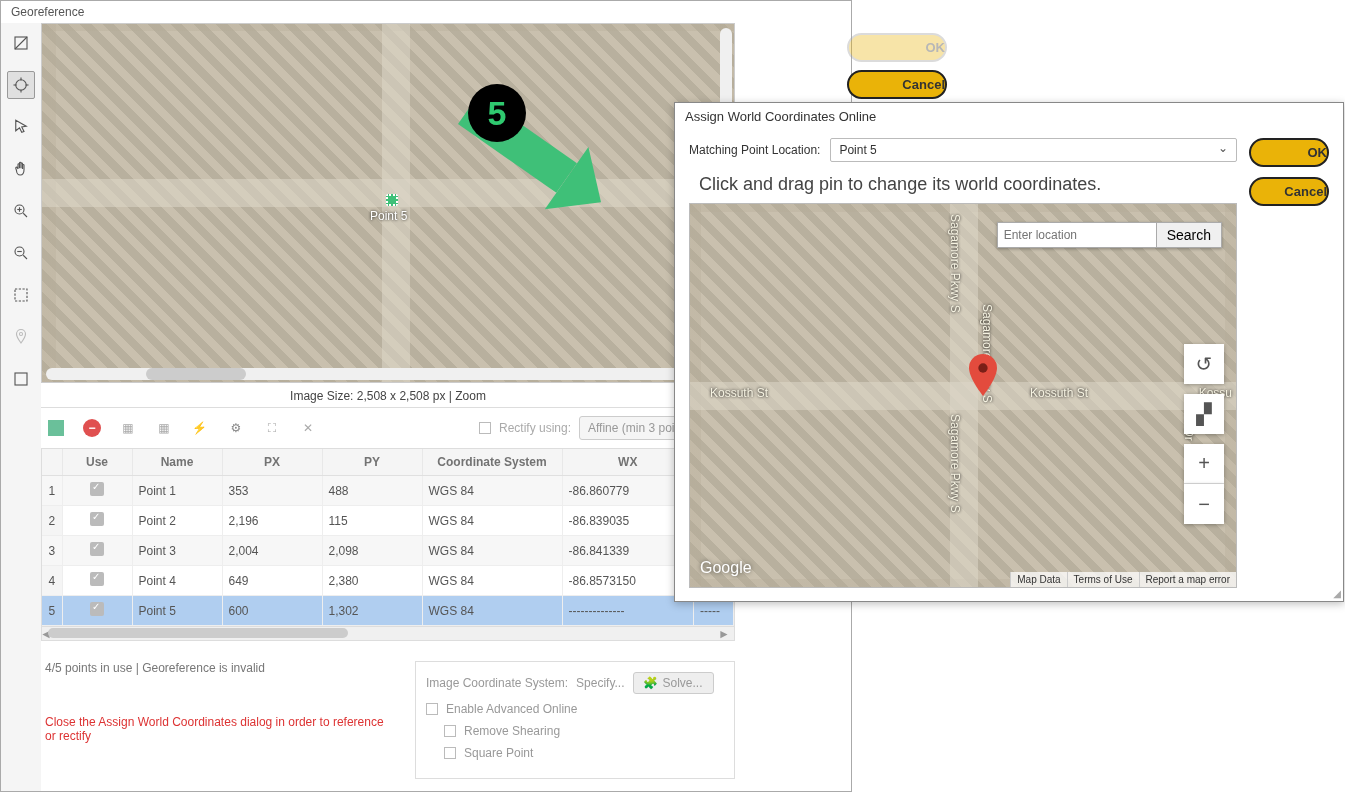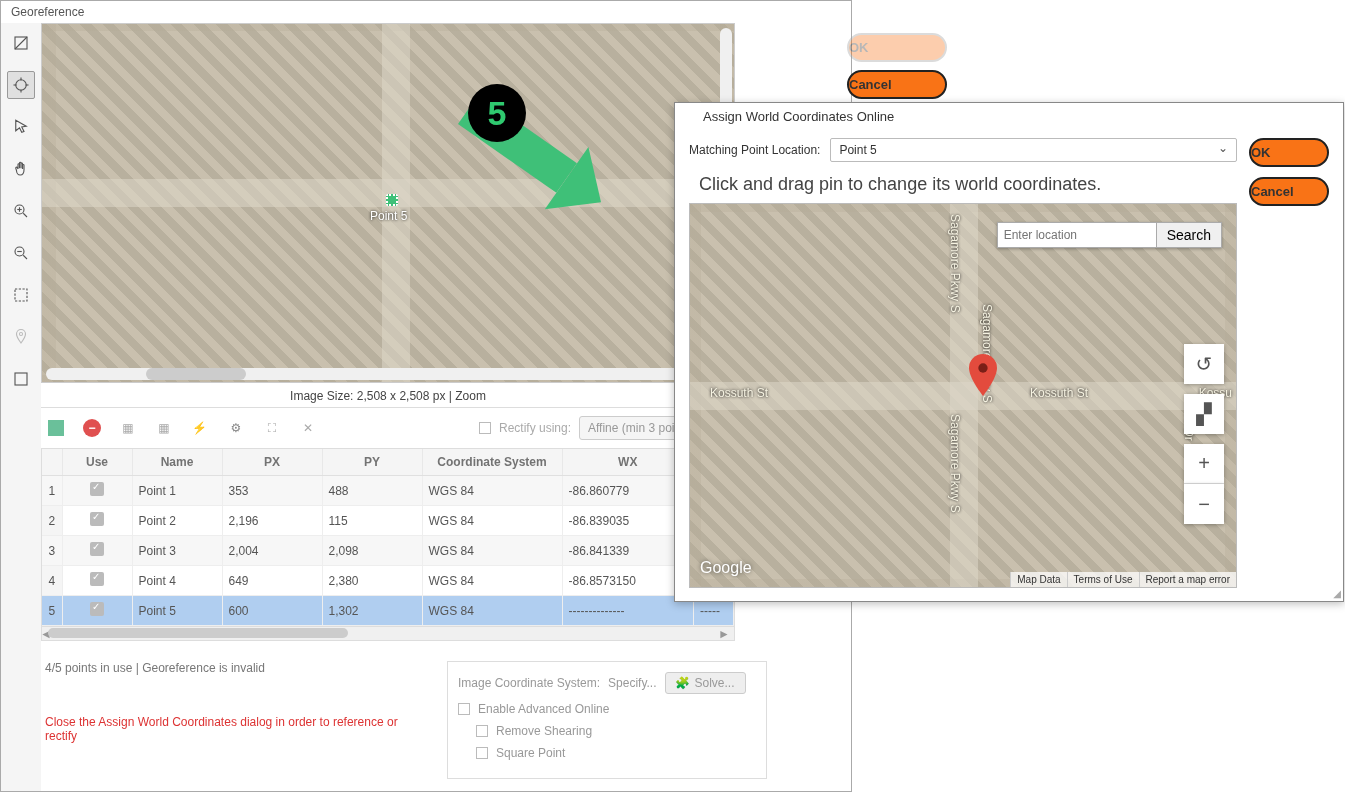--- a/index.html
+++ b/index.html
@@ -30,21 +30,21 @@
   .pin5 { position: absolute; top: 60px; left: 426px; }
   .pin5-circle { width: 58px; height: 58px; border-radius: 50%; background: #000; color: #2fc96f; font-size: 34px; font-weight: bold; display: flex; align-items: center; justify-content: center; position: relative; z-index: 2; }
   .pin5-arrow { position: absolute; top: 40px; left: -10px; width: 0; height: 0; transform: rotate(-55deg); }
   .arrow-body { position: absolute; top: 0; left: 0; width: 36px; height: 120px; background: #3fc078; }
   .arrow-head { position: absolute; top: 120px; left: -20px; width: 0; height: 0; border-left: 38px solid transparent; border-right: 38px solid transparent; border-top: 42px solid #3fc078; }
   .pin5-label { position: absolute; top: 185px; left: 328px; color: #fff; text-shadow: 0 0 3px #000; font-size: 12px; }
   .pin5-marker { position: absolute; top: 170px; left: 344px; width: 12px; height: 12px; background: #3fc078; border: 2px dotted #fff; border-radius: 2px; }
 
   
   .ok-cancel-side { position: absolute; top: 10px; right: -104px; width: 100px; display: flex; flex-direction: column; gap: 8px; }
-  .btn { border: 2px solid #222; background: #f97316; border-radius: 16px; padding: 5px 0; text-align: left; font-size: 13px; font-weight: 600; cursor: pointer; }
+  .btn { border: 2px solid #222; background: #eab308; border-radius: 16px; padding: 5px 0; text-align: right; font-size: 13px; font-weight: 600; cursor: pointer; }
   .btn.disabled { opacity: 0.35; border-color: #999; }
   .image-section { position: relative; display: flex; }
   .image-section .image-viewer { flex: 1; margin-right: 108px; }
 
   .viewer-hscroll { position:absolute; bottom:2px; left:4px; right:20px; height:12px; background:#f0f0f0; border-radius:6px;}
   .viewer-hscroll .thumb { position:absolute; left:100px; top:0; width:100px; height:12px; background:#ccc; border-radius:6px;}
   .viewer-vscroll { position:absolute; top:4px; bottom:18px; right:2px; width:12px; background:#f0f0f0; border-radius:6px;}
 
   .image-info { text-align: center; color: #444; font-size: 12px; padding: 6px 0 4px; border-bottom: 1px solid #ddd; margin-right:108px; }
 
@@ -65,31 +65,31 @@
   tr.alt td { background:#f7f7f7; }
   .check { display:inline-block; width:14px; height:14px; background:#bbb; border-radius:2px; position:relative;}
   .check::after { content:"✓"; color:#fff; font-size:10px; position:absolute; top:-1px; left:2px;}
 
   .table-hscroll { height:14px; background:#f0f0f0; margin-right:108px; position:relative; border:1px solid #ddd; border-top:none;}
   .table-hscroll .thumb { position:absolute; left:6px; top:1px; height:10px; width:300px; background:#ccc; border-radius:5px;}
   .table-hscroll .arrows { position:absolute; right:4px; top:0; color:#999;}
   .table-hscroll .arrowl { position:absolute; left:-2px; top:0; color:#999;}
 
   
-  .bottom-row { display:flex; margin-top:20px; margin-right:76px; gap:20px;}
+  .bottom-row { display:flex; margin-top:20px; margin-right:108px; gap:20px;}
   .status-col { flex:1; font-size:12px; color:#777; padding-left:4px;}
   .status-col .warn { color:#d33; margin-top:40px; display:block;}
   .coord-box { width:320px; border:1px solid #ddd; padding:10px; color:#999;}
   .coord-row { display:flex; align-items:center; gap:8px; margin-bottom:8px; }
   .solve-btn { border:1px solid #ccc; background:#eee; padding:3px 10px; border-radius:3px; display:flex; align-items:center; gap:4px; color:#999;}
   .chk-small { width:12px;height:12px;border:1px solid #bbb; display:inline-block;}
 
   
   .world-dialog { position:absolute; top:102px; left:674px; width:670px; height:500px; background:#fff; border:1px solid #888; box-shadow:0 2px 8px rgba(0,0,0,.25); z-index:10;}
-  .world-title { padding:6px 28px; font-size:13px; color:#333;}
+  .world-title { padding:6px 10px; font-size:13px; color:#333;}
   .world-body { padding:8px 14px; display:flex; gap:12px; height:calc(100% - 32px);}
   .world-left { flex:1; display:flex; flex-direction:column;}
   .world-right { width:80px; display:flex; flex-direction:column; gap:10px;}
   .form-row { display:flex; align-items:center; gap:10px; margin-bottom:10px;}
   .form-row label { font-size:12px; color:#333;}
   .select { flex:1; border:1px solid #bbb; padding:4px 8px; font-size:12px; border-radius:2px; position:relative; background:#fff;}
   .select::after { content:"⌄"; position:absolute; right:8px; top:2px; color:#555;}
   .hint { font-size:18px; color:#444; margin:2px 0 8px 10px;}
 
   .map-frame { flex:1; position:relative; border:1px solid #bbb; overflow:hidden; background:#c8bfab;}

